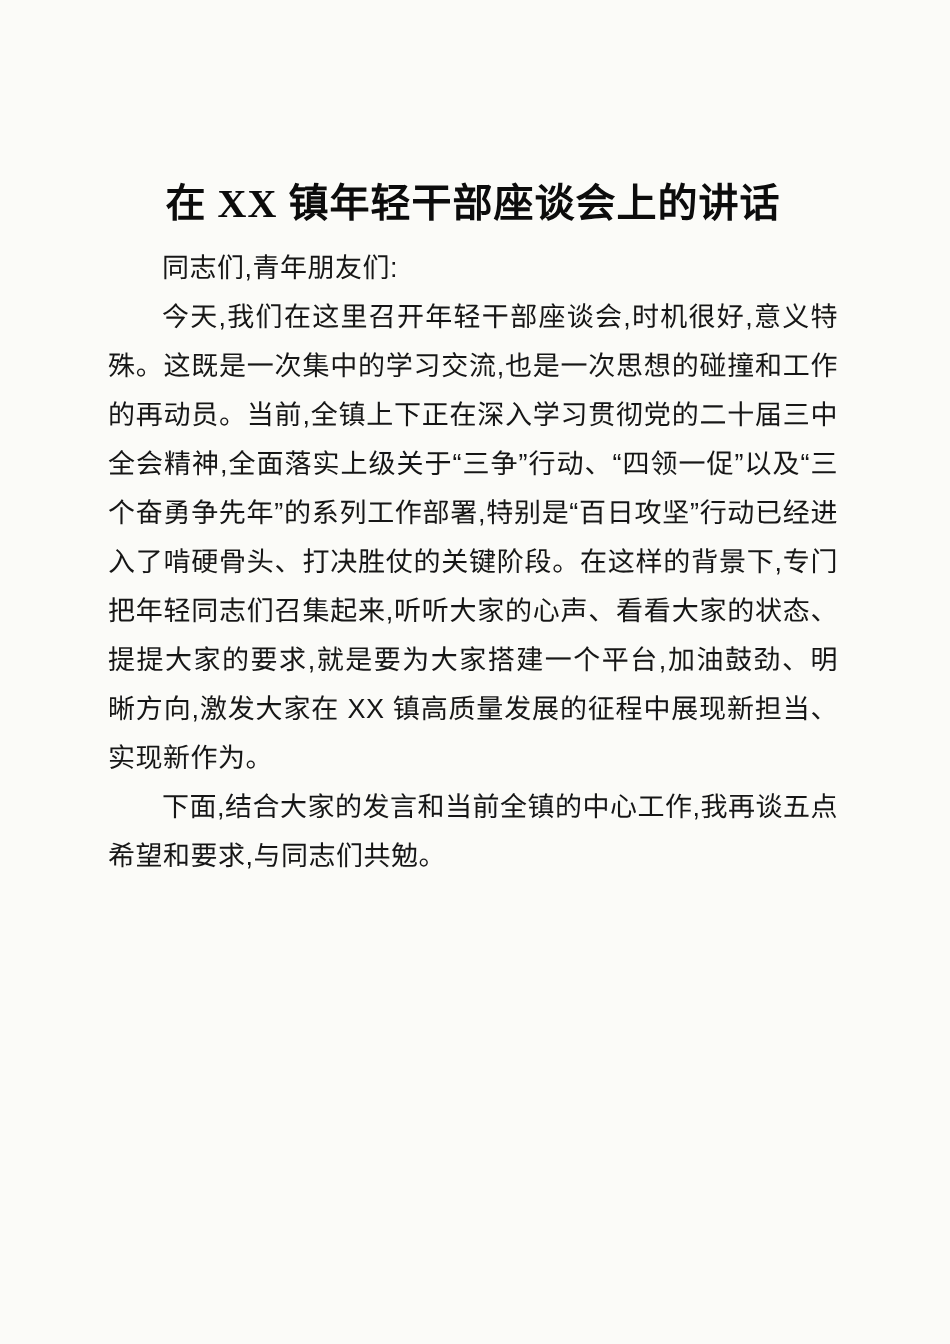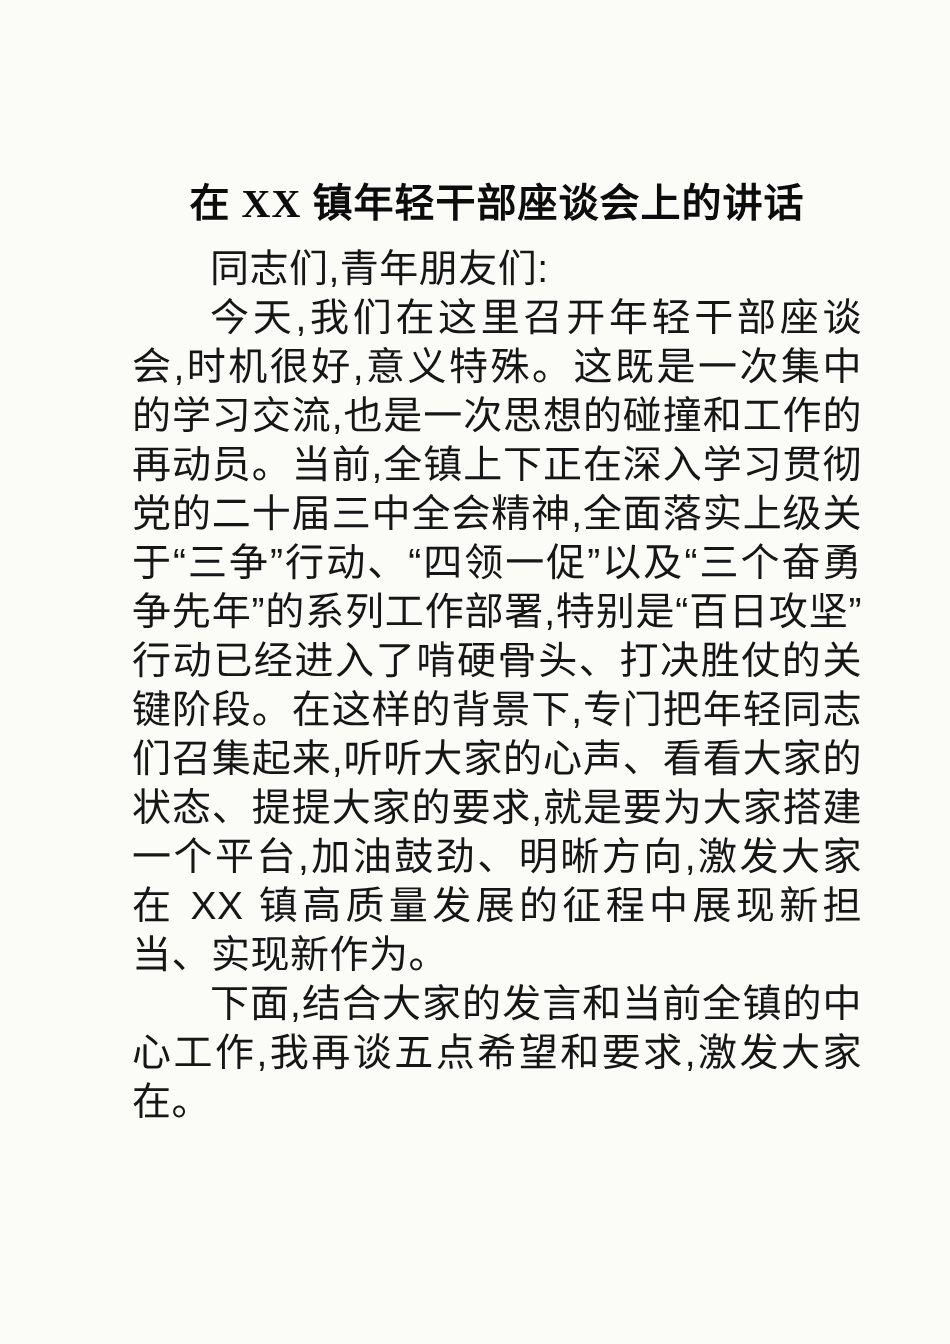--- a/index.html
+++ b/index.html
@@ -14,56 +14,56 @@
   .page {
     position: relative;
     width: 950px;
     height: 1344px;
     background: #fbfbf8;
     overflow: hidden;
   }
 
   .doc {
     position: absolute;
-    left: 132px;
+    left: 108px;
     top: 178px;
     width: 730px;
     color: #141414;
   }
 
   .doc-title {
     font-family: "Liberation Serif", "DejaVu Serif", serif;
     font-weight: bold;
     font-size: 40px;
     line-height: 52px;
     text-align: center;
     letter-spacing: 1px;
     color: #0c0c0c;
     margin-bottom: 14px;
     white-space: nowrap;
   }
 
   .doc-body p {
     font-family: "Liberation Sans", "DejaVu Sans", sans-serif;
     font-weight: 300;
-    font-size: 39px;
+    font-size: 27px;
     line-height: 49px;
     text-align: justify;
     text-justify: inter-ideograph;
     text-indent: 2em;
     color: #161616;
     letter-spacing: 0.5px;
   }
 </style>
 </head>
 <body>
 
 <div class="page">
   <div class="doc">
     <h1 class="doc-title">在 XX 镇年轻干部座谈会上的讲话</h1>
 
     <div class="doc-body">
       <p>同志们,青年朋友们:</p>
       <p>今天,我们在这里召开年轻干部座谈会,时机很好,意义特殊。这既是一次集中的学习交流,也是一次思想的碰撞和工作的再动员。当前,全镇上下正在深入学习贯彻党的二十届三中全会精神,全面落实上级关于“三争”行动、“四领一促”以及“三个奋勇争先年”的系列工作部署,特别是“百日攻坚”行动已经进入了啃硬骨头、打决胜仗的关键阶段。在这样的背景下,专门把年轻同志们召集起来,听听大家的心声、看看大家的状态、提提大家的要求,就是要为大家搭建一个平台,加油鼓劲、明晰方向,激发大家在 XX 镇高质量发展的征程中展现新担当、实现新作为。</p>
-      <p>下面,结合大家的发言和当前全镇的中心工作,我再谈五点希望和要求,激发大家在。</p>
+      <p>下面,结合大家的发言和当前全镇的中心工作,我再谈五点希望和要求,与同志们共勉。</p>
     </div>
   </div>
 </div>
 
 </body></html>

